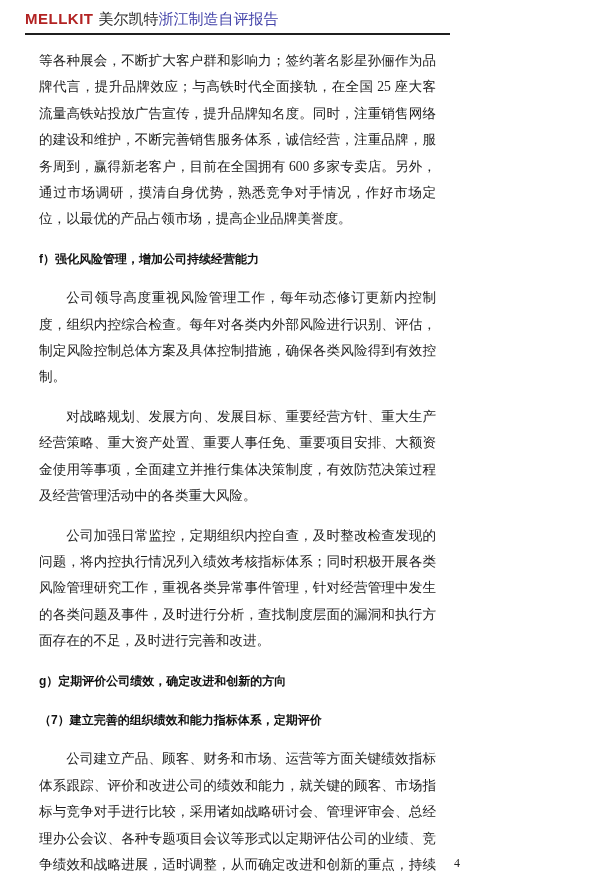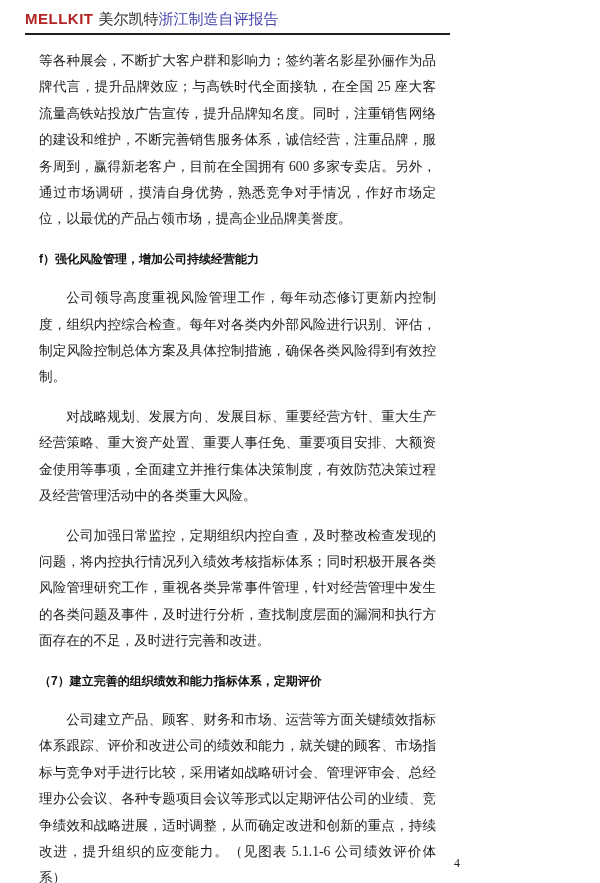--- a/index.html
+++ b/index.html
@@ -76,19 +76,20 @@
   <div class="report-header">
     <span class="brand">MELLKIT</span><span class="header-company">美尔凯特</span><span class="header-subtitle">浙江制造自评报告</span>
   </div>
 
   <div class="doc-body">
     <p class="para">等各种展会，不断扩大客户群和影响力；签约著名影星孙俪作为品牌代言，提升品牌效应；与高铁时代全面接轨，在全国 25 座大客流量高铁站投放广告宣传，提升品牌知名度。同时，注重销售网络的建设和维护，不断完善销售服务体系，诚信经营，注重品牌，服务周到，赢得新老客户，目前在全国拥有 600 多家专卖店。另外，通过市场调研，摸清自身优势，熟悉竞争对手情况，作好市场定位，以最优的产品占领市场，提高企业品牌美誉度。</p>
     <p class="section-heading">f）强化风险管理，增加公司持续经营能力</p>
     <p class="para para-indent">公司领导高度重视风险管理工作，每年动态修订更新内控制度，组织内控综合检查。每年对各类内外部风险进行识别、评估，制定风险控制总体方案及具体控制措施，确保各类风险得到有效控制。</p>
     <p class="para para-indent">对战略规划、发展方向、发展目标、重要经营方针、重大生产经营策略、重大资产处置、重要人事任免、重要项目安排、大额资金使用等事项，全面建立并推行集体决策制度，有效防范决策过程及经营管理活动中的各类重大风险。</p>
     <p class="para para-indent">公司加强日常监控，定期组织内控自查，及时整改检查发现的问题，将内控执行情况列入绩效考核指标体系；同时积极开展各类风险管理研究工作，重视各类异常事件管理，针对经营管理中发生的各类问题及事件，及时进行分析，查找制度层面的漏洞和执行方面存在的不足，及时进行完善和改进。</p>
+    <p class="section-heading">g）定期评价公司绩效，确定改进和创新的方向</p>
     <p class="section-heading">（7）建立完善的组织绩效和能力指标体系，定期评价</p>
     <p class="para para-indent">公司建立产品、顾客、财务和市场、运营等方面关键绩效指标体系跟踪、评价和改进公司的绩效和能力，就关键的顾客、市场指标与竞争对手进行比较，采用诸如战略研讨会、管理评审会、总经理办公会议、各种专题项目会议等形式以定期评估公司的业绩、竞争绩效和战略进展，适时调整，从而确定改进和创新的重点，持续改进，提升组织的应变能力。（见图表 5.1.1-6 公司绩效评价体系）</p>
   </div>
 
   <div class="page-number">4</div>
 
 </div>
 
 </body></html>

